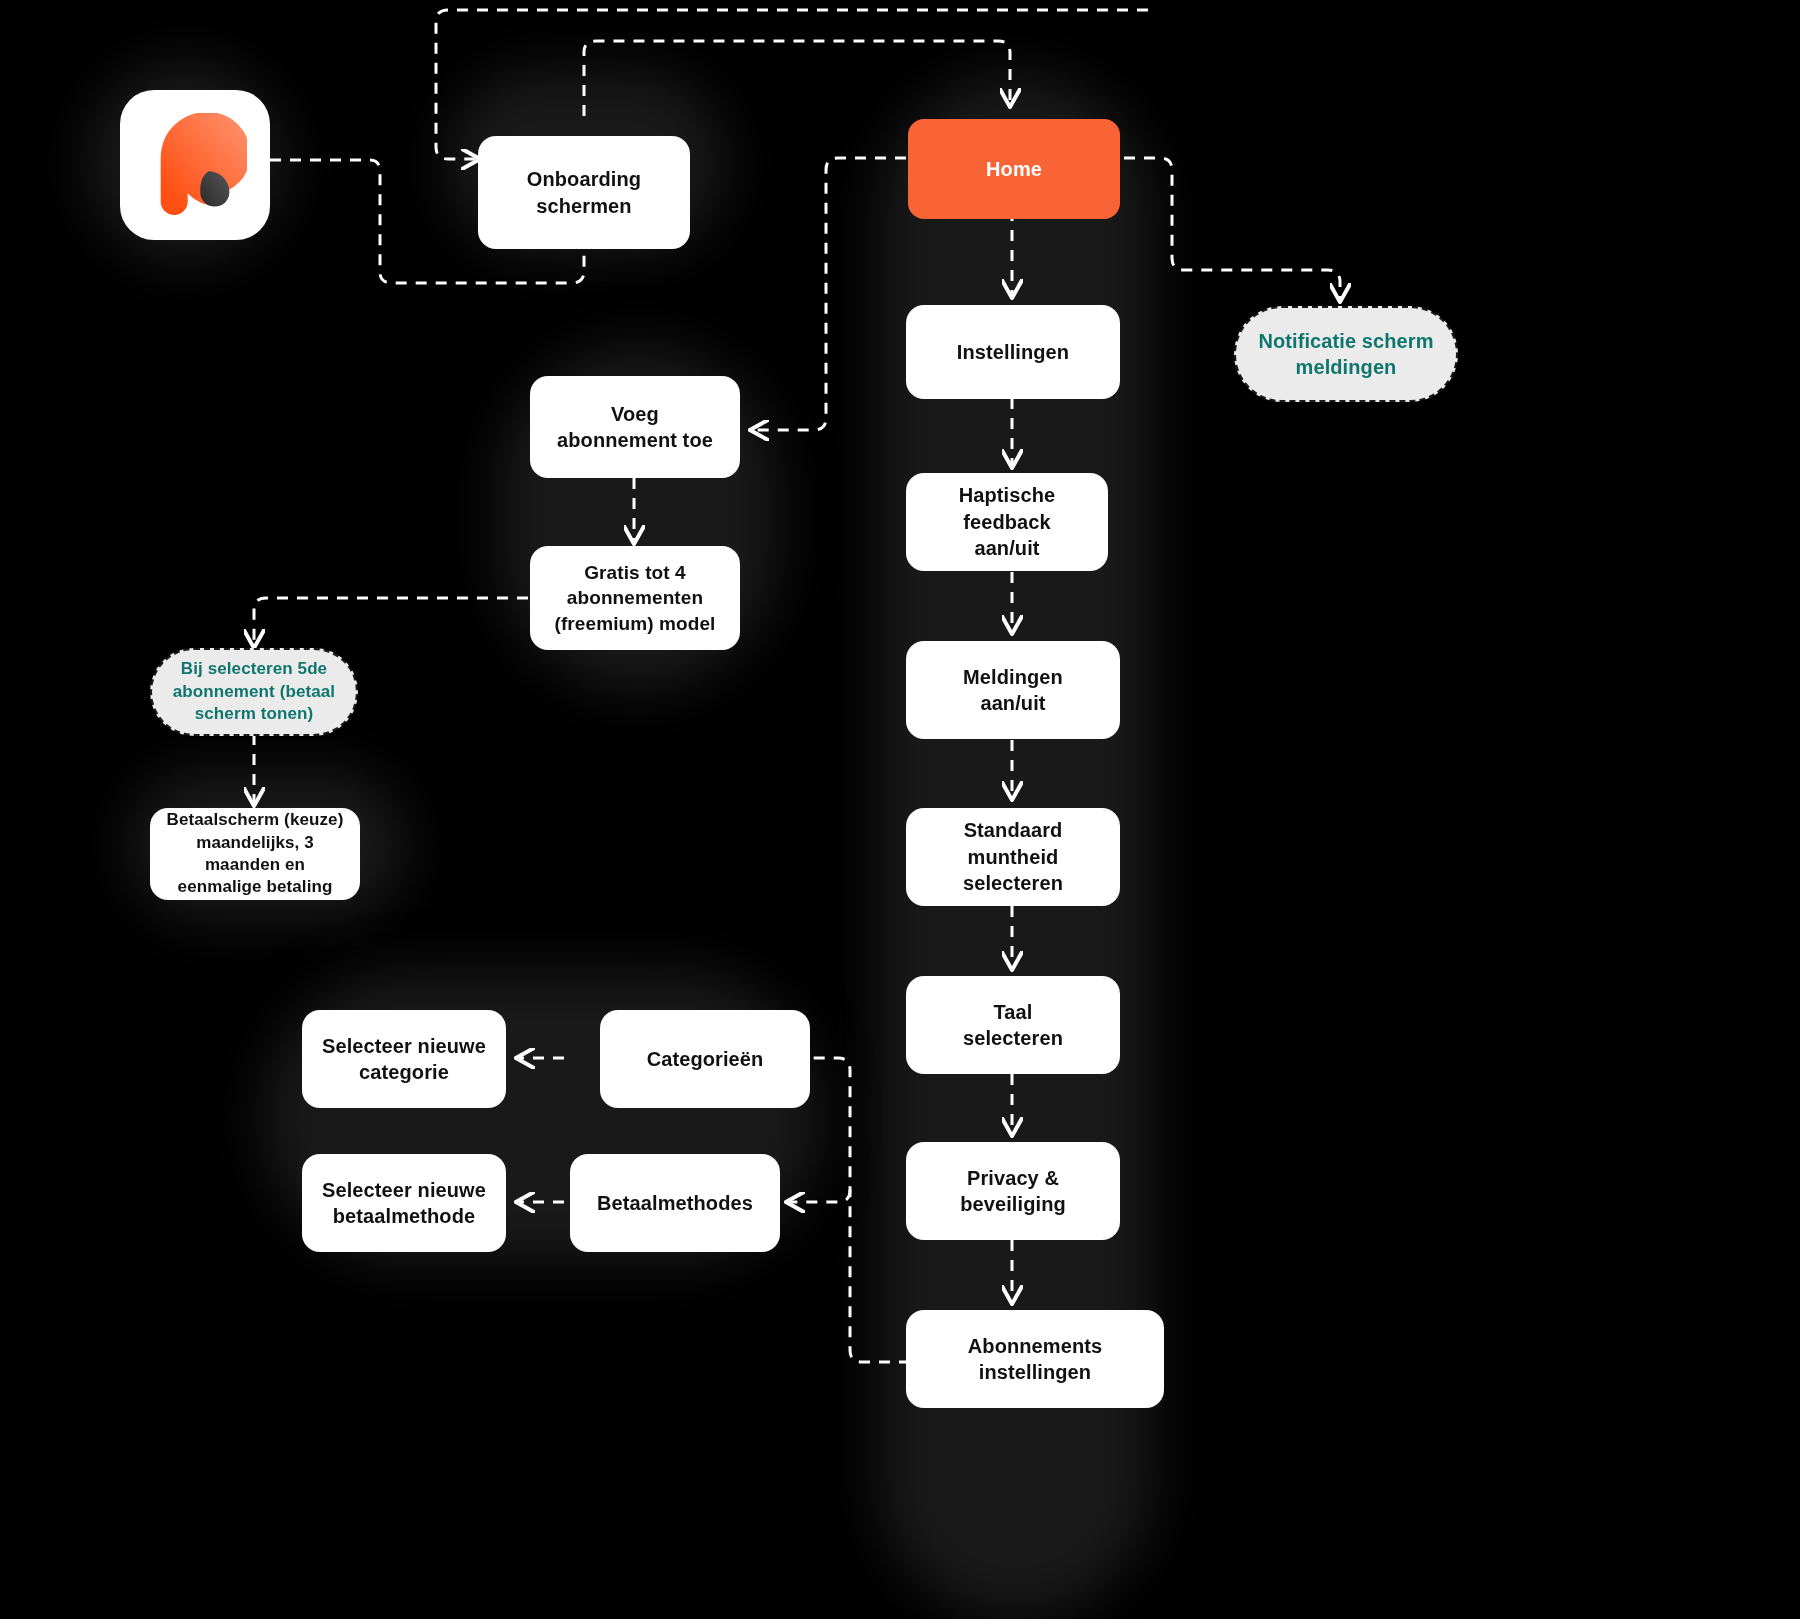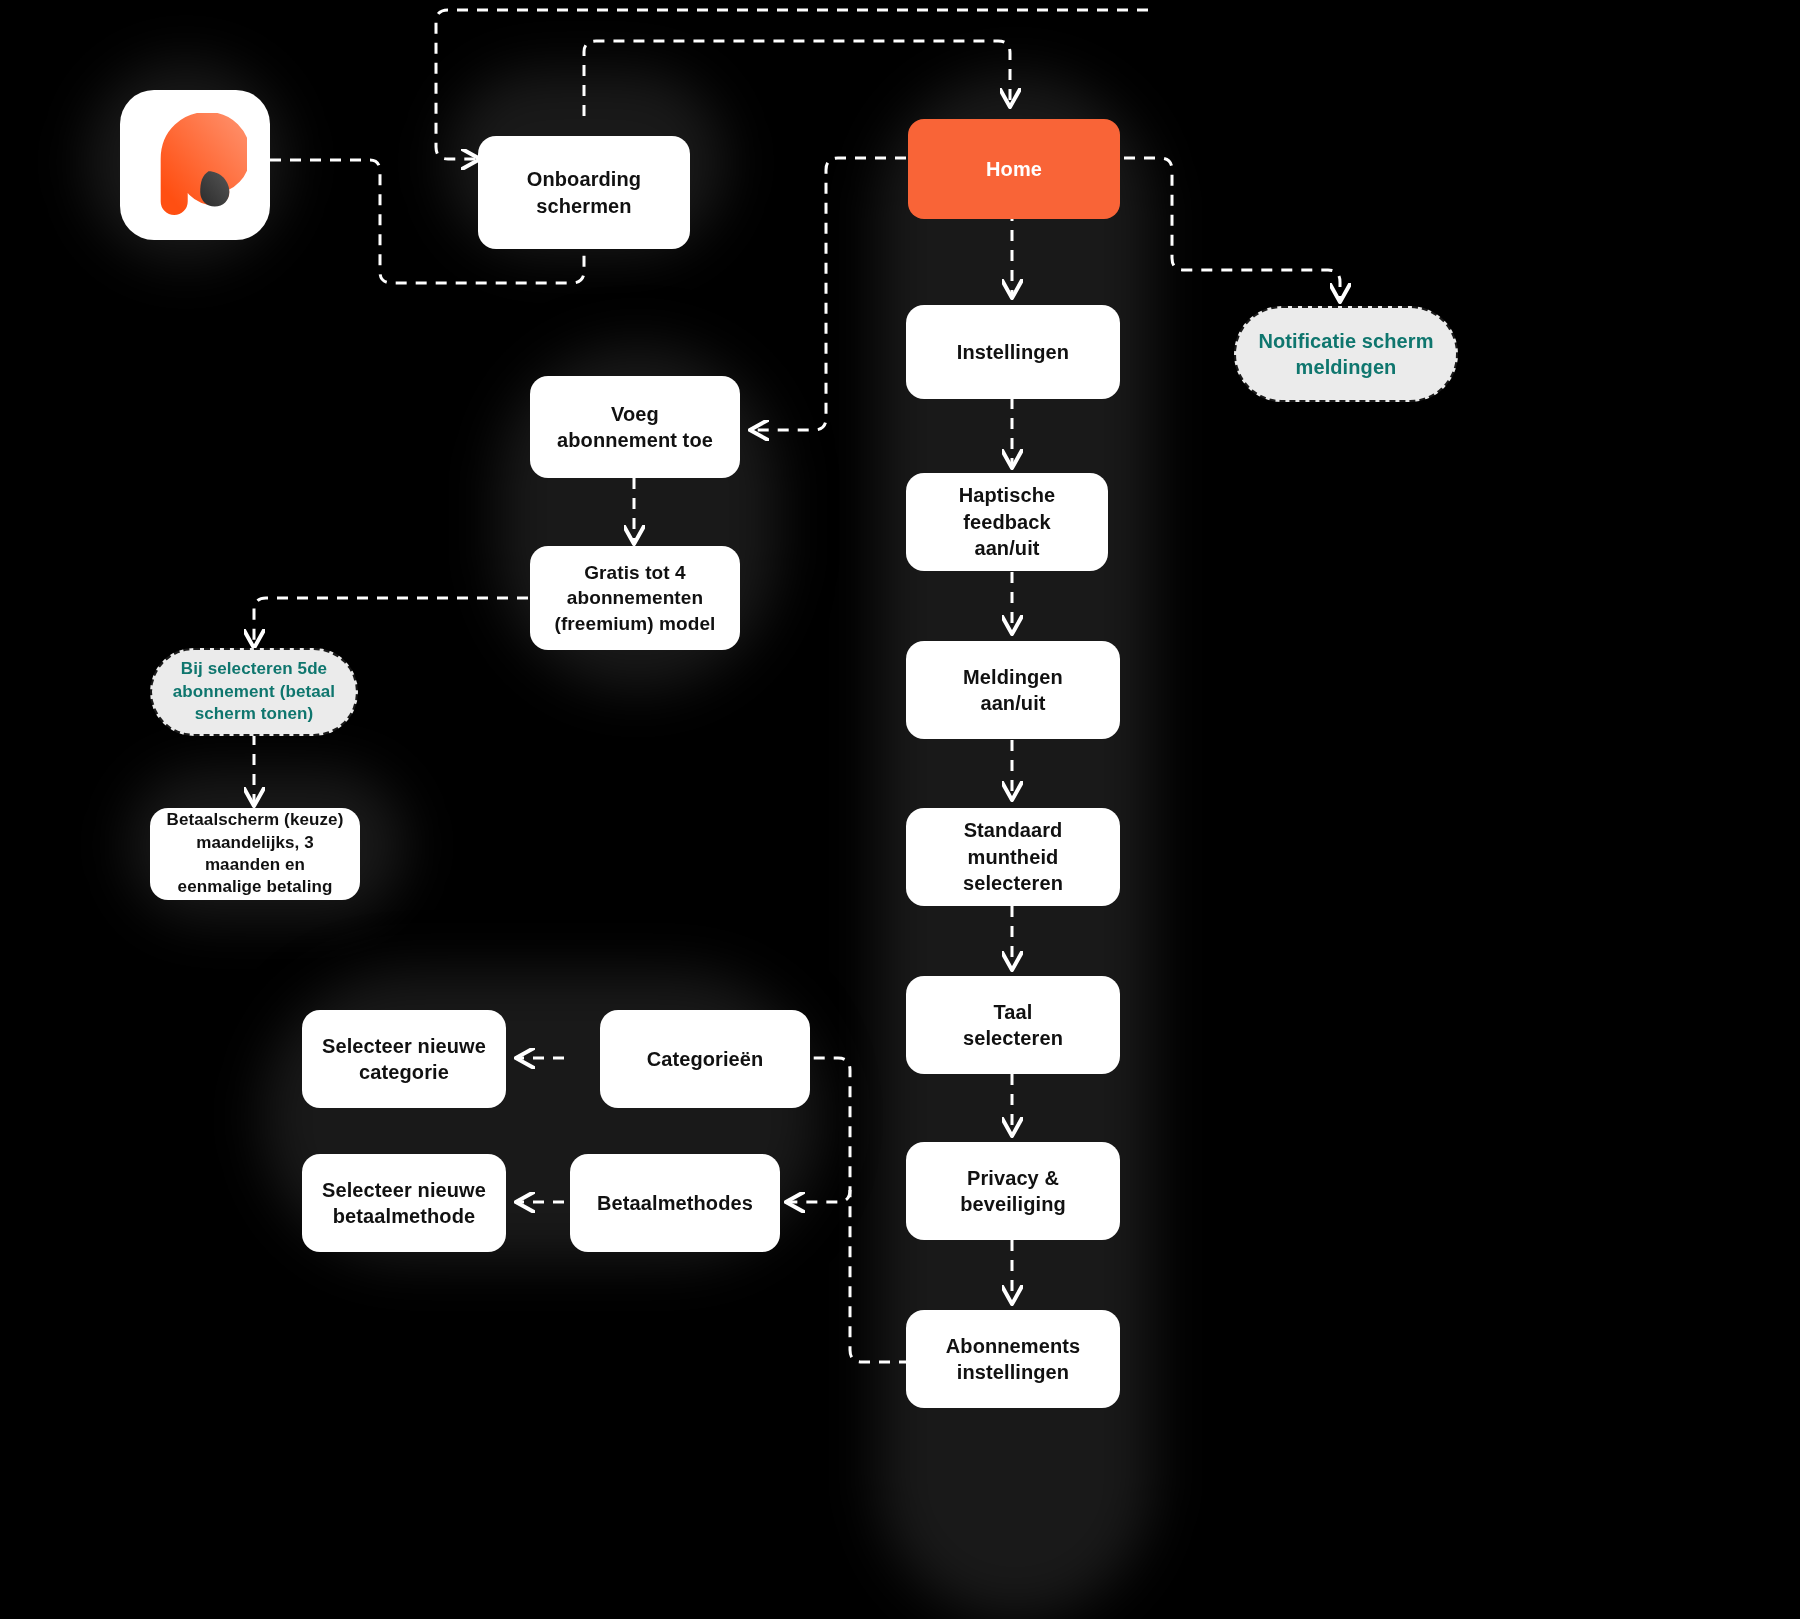--- a/index.html
+++ b/index.html
@@ -199,21 +199,21 @@
     </span>
   </div>
 
   <div class="node fs20" style="left:906px; top:1142px; width:214px; height:98px;">
     <span>
       <span>Privacy &amp;</span><br>
       <span>beveiliging</span>
     </span>
   </div>
 
-  <div class="node fs20" style="left:906px; top:1310px; width:214px; height:98px;">
+  <div class="node fs20" style="left:906px; top:1310px; width:258px; height:98px;">
     <span>
       <span>Abonnements</span><br>
       <span>instellingen</span>
     </span>
   </div>
 
   <div class="node fs20" style="left:530px; top:376px; width:210px; height:102px;">
     <span>
       <span>Voeg</span><br>
       <span>abonnement toe</span>

